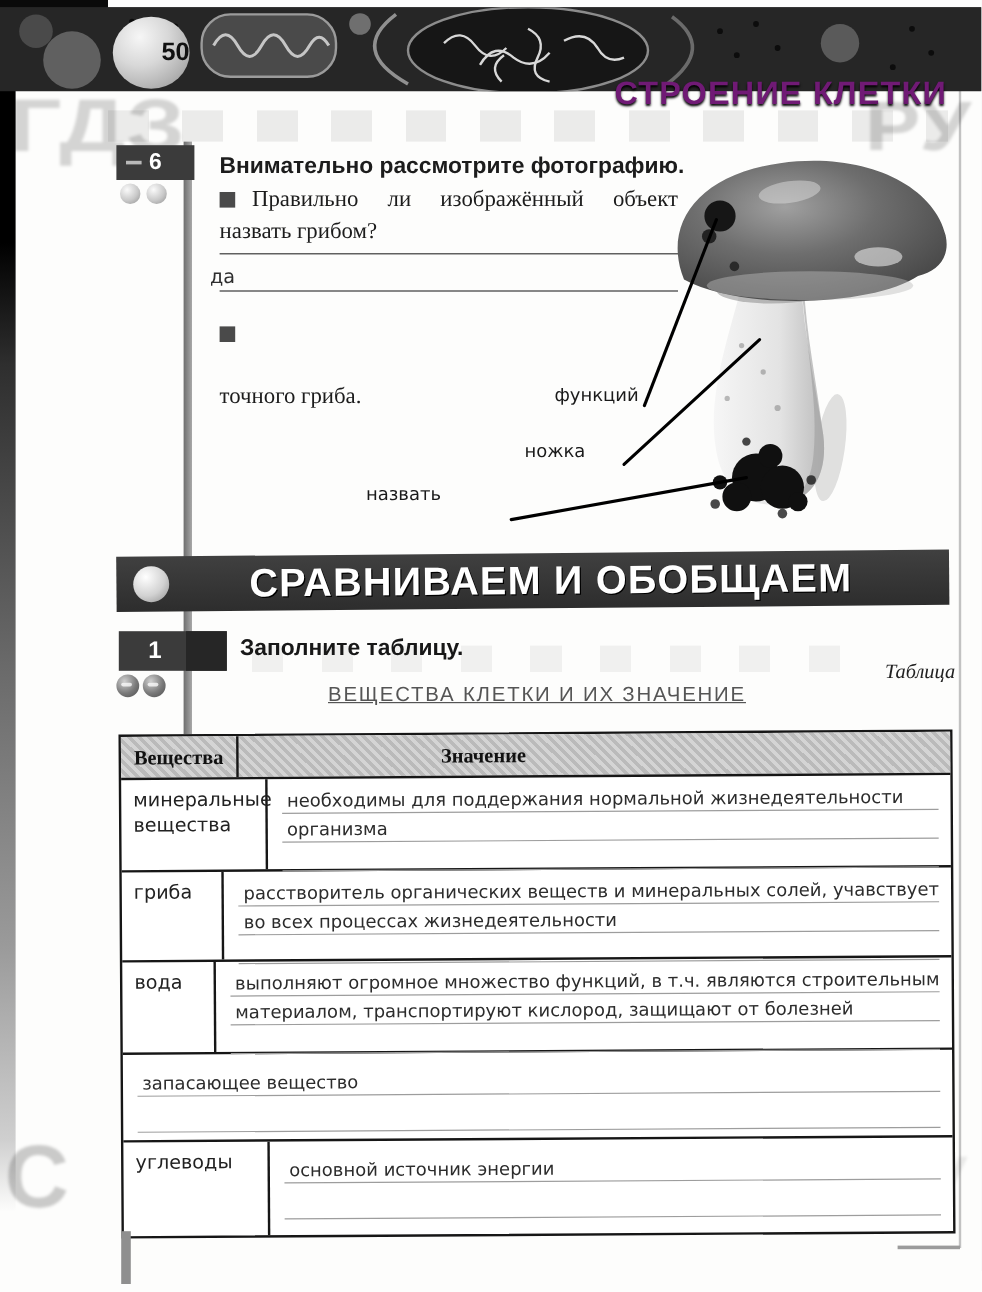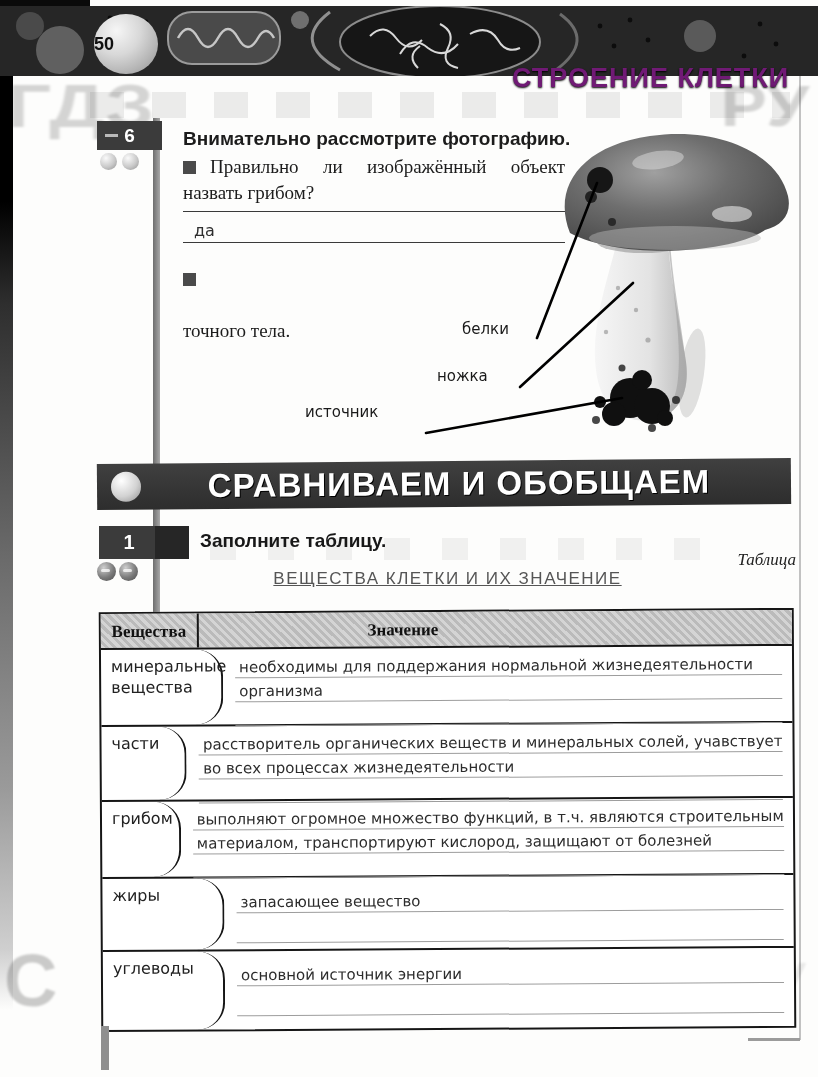--- a/index.html
+++ b/index.html
@@ -10,22 +10,22 @@
   
   .scan-left { position:absolute; left:0; top:0; width:13px; height:1010px;
     background:linear-gradient(180deg,#000 0%,#000 20%,#2e2e2e 30%,#6a6a6a 55%,#9a9a9a 78%,#cfcfcf 94%,rgba(255,255,255,0)); }
   .scan-top-left { position:absolute; left:0; top:0; width:90px; height:12px; background:#0a0a0a; }
   .page-edge-right { position:absolute; left:799px; top:62px; width:2px; height:978px; background:#c2c2c2; }
 
   
   .collage { position:absolute; left:0; top:6px; width:818px; height:70px; background:#262626; }
   .page-num-ball { position:absolute; left:94px; top:14px; width:64px; height:60px; border-radius:50%;
     background:radial-gradient(circle at 35% 28%, #f6f6f6 0%, #d8d8d8 40%, #b5b5b5 70%, #8d8d8d 100%);
-    display:flex; align-items:center; justify-content:flex-start;
-    font-family:"Liberation Sans",sans-serif; font-weight:bold; font-size:18px; color:#111; }
+    display:flex; align-items:center; justify-content:flex-end;
+    font-family:"Liberation Sans",sans-serif; font-weight:bold; font-size:21px; color:#111; }
   .header-title { position:absolute; left:512px; top:30px; width:306px; font-family:"Liberation Sans",sans-serif;
     font-weight:bold; font-size:27px; letter-spacing:1px; color:#701a75; text-shadow:0 1px 2px #000; white-space:nowrap;margin-top:33px; }
 
   
   .wm { position:absolute; color:rgba(0,0,0,.16); font-family:"Liberation Sans",sans-serif; font-weight:bold;
     filter:blur(1.2px); pointer-events:none; }
   .wm-top-left { left:22px; top:70px; font-size:62px; transform:scaleX(1.25); }
   .wm-top-right { left:728px; top:72px; font-size:58px; transform:scaleX(1.2); }
   .wm-band { position:absolute; left:90px; top:92px; width:700px; height:26px;
     background:repeating-linear-gradient(90deg, rgba(0,0,0,.07) 0 34px, rgba(0,0,0,0) 34px 62px); filter:blur(.5px); }
@@ -53,21 +53,21 @@
   
   .t6 { position:absolute; left:183px; width:382px; color:#1c1c1c; }
   .t6-heading { top:128px; font-family:"Liberation Sans",sans-serif; font-weight:bold; font-size:19px; white-space:nowrap; }
   .serif-line { font-size:19px; line-height:26px; }
   .jline { text-align:justify; text-align-last:justify; }
   .bullet-sq { display:inline-block; width:13px; height:13px; background:#4a4a4a; margin-right:14px; transform:translateY(1px); }
   .q-l1 { top:154px; } .q-l2 { top:180px; }
   .ans-rule { position:absolute; left:183px; width:382px; height:20px; border-bottom:1.6px solid #3a3a3a; }
   .ans-rule-1 { top:192px; } .ans-rule-2 { top:223px; }
   .hand { font-family:"DejaVu Sans",sans-serif; color:#2e2e2e; }
-  .da-answer { position:absolute; left:194px; top:221px; font-size:16px; }
+  .da-answer { position:absolute; left:175px; top:221px; font-size:16px; }
   .i-l1 { top:266px; } .i-l2 { top:292px; } .i-l3 { top:318px; }
 
   
   .fig { position:absolute; left:300px; top:118px; width:518px; height:332px; }
   .m-label { position:absolute; font-family:"DejaVu Sans",sans-serif; font-size:15px; color:#1a1a1a; }
   .lbl-cap { left:462px; top:320px; } .lbl-stem { left:437px; top:367px; } .lbl-myc { left:305px; top:403px; }
 
   
   .banner { position:absolute; left:97px; top:461px; width:694px; height:46px;
     background:linear-gradient(180deg,#404040,#2d2d2d); transform:rotate(-0.5deg);
@@ -86,21 +86,21 @@
     font-family:"Liberation Sans",sans-serif; font-size:17px; letter-spacing:1.5px; color:#555;text-decoration:underline; }
 
   
   .tbl { position:absolute; left:100px; top:610px; width:695px; border:2px solid #161616;
     background:#fff; transform:rotate(-0.35deg); }
   .tr { display:flex; border-top:2px solid #161616; }
   .tr:first-child { border-top:none; }
   .th-row { height:34px; background:#c6c6c6;
     background-image:repeating-linear-gradient(45deg, rgba(255,255,255,.25) 0 3px, rgba(0,0,0,.06) 3px 6px); }
   .td-sub { width:122px; border-right:2px solid #161616; padding:6px 6px 0 10px;
-    font-family:"DejaVu Sans",sans-serif; font-size:16px; line-height:21px; color:#222;border-radius:27px; }
+    font-family:"DejaVu Sans",sans-serif; font-size:16px; line-height:21px; color:#222; }
   .td-ans { flex:1; padding:5px 10px 0 12px; }
   .th-cell { font-family:"Liberation Serif",serif; font-weight:bold; font-size:17px; color:#111;
     display:flex; align-items:center; justify-content:center; padding-top:2px; }
   .th-sub { width:98px; border-right:2px solid #161616; }
   .th-ans { flex:1; padding-right:185px; }
   .ans-line { border-bottom:1px solid #9d9d9d; font-family:"DejaVu Sans",sans-serif; font-size:15px;
     color:#2c2c2c; display:flex; align-items:flex-end; padding:0 0 1px 4px; white-space:nowrap; overflow:visible; }
   .h24 { height:24px; } .h30 { height:30px; }
   .row-h77 { height:77px; } .row-h75 { height:75px; } .row-h73 { height:73px; } .row-h80 { height:80px; }
 </style>
@@ -177,21 +177,21 @@
     <span class="bullet-sq"></span><span>Правильно ли изображённый объект</span>
   </div>
 
   <div class="ans-rule ans-rule-1"></div>
   <div class="ans-rule ans-rule-2"></div>
   <div class="da-answer hand">да</div>
 
   <div class="t6 serif-line jline i-l1" style="position:absolute;">
     <span class="bullet-sq"></span>
   </div>
-  <div class="t6 serif-line i-l3" style="position:absolute;">точного тела.</div>
+  <div class="t6 serif-line i-l3" style="position:absolute;">точного гриба.</div>
 
   <div class="fig">
     <svg width="518" height="332" viewBox="0 0 518 332">
       <defs>
         <radialGradient id="capg" cx="40%" cy="33%" r="75%">
           <stop offset="0%" stop-color="#a0a0a0"></stop>
             <stop offset="45%" stop-color="#6e6e6e"></stop>
             <stop offset="100%" stop-color="#454545"></stop>
         </radialGradient>
         <linearGradient id="stemg" x1="0" y1="0" x2="1" y2="0">
@@ -236,23 +236,23 @@
           <circle cx="322" cy="250" r="3.5"></circle>
       </g>
 
       <g stroke="#000" stroke-width="2.6" stroke-linecap="round">
         <line x1="237" y1="220" x2="297" y2="65"></line>
         <line x1="220" y1="269" x2="333" y2="165"></line>
         <line x1="126" y1="315" x2="322" y2="280"></line>
       </g>
     </svg>
   </div>
-  <div class="m-label lbl-cap">белки</div>
+  <div class="m-label lbl-cap">функций</div>
   <div class="m-label lbl-stem">ножка</div>
-  <div class="m-label lbl-myc">источник</div>
+  <div class="m-label lbl-myc">назвать</div>
 
   <div class="banner">
     <div class="banner-sphere"></div>
     <div class="banner-text">СРАВНИВАЕМ И ОБОБЩАЕМ</div>
   </div>
 
   <div class="task-badge badge-1">
     <span>1</span>
     <span class="dark-end"></span>
   </div>
@@ -271,39 +271,38 @@
     <div class="tr row-h77">
       <div class="td-sub">минеральные вещества</div>
       <div class="td-ans">
         <div class="ans-line h24">необходимы для поддержания нормальной жизнедеятельности</div>
         <div class="ans-line h24">организма</div>
         <div class="ans-line h24"></div>
       </div>
     </div>
 
     <div class="tr row-h75">
-      <div class="td-sub">части</div>
+      <div class="td-sub">гриба</div>
       <div class="td-ans">
         <div class="ans-line h24">расстворитель органических веществ и минеральных солей, учавствует</div>
         <div class="ans-line h24">во всех процессах жизнедеятельности</div>
         <div class="ans-line h24"></div>
       </div>
     </div>
 
     <div class="tr row-h77">
-      <div class="td-sub">грибом</div>
+      <div class="td-sub">вода</div>
       <div class="td-ans">
         <div class="ans-line h24">выполняют огромное множество функций, в т.ч. являются строительным</div>
         <div class="ans-line h24">материалом, транспортируют кислород, защищают от болезней</div>
         <div class="ans-line h24"></div>
       </div>
     </div>
 
     <div class="tr row-h73">
-      <div class="td-sub">жиры</div>
       <div class="td-ans">
         <div class="ans-line h30">запасающее вещество</div>
         <div class="ans-line h30"></div>
       </div>
     </div>
 
     <div class="tr row-h80">
       <div class="td-sub">углеводы</div>
       <div class="td-ans">
         <div class="ans-line h30">основной источник энергии</div>

